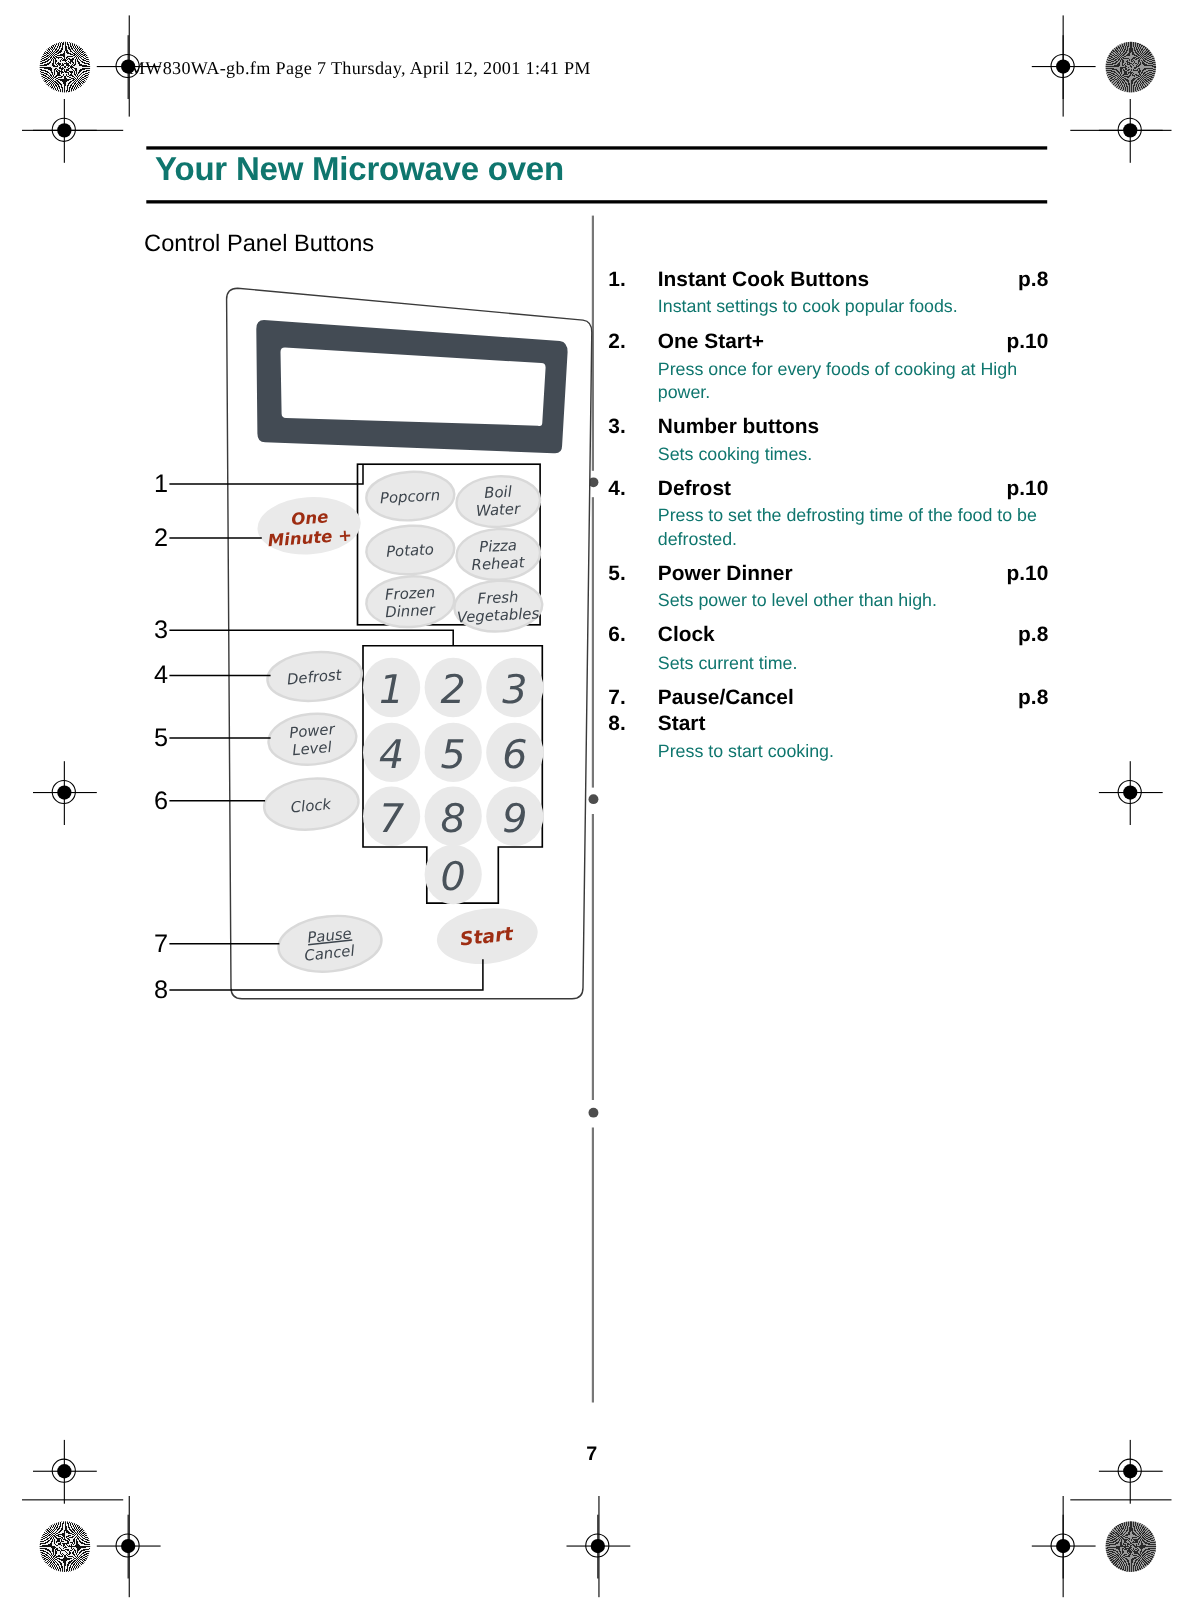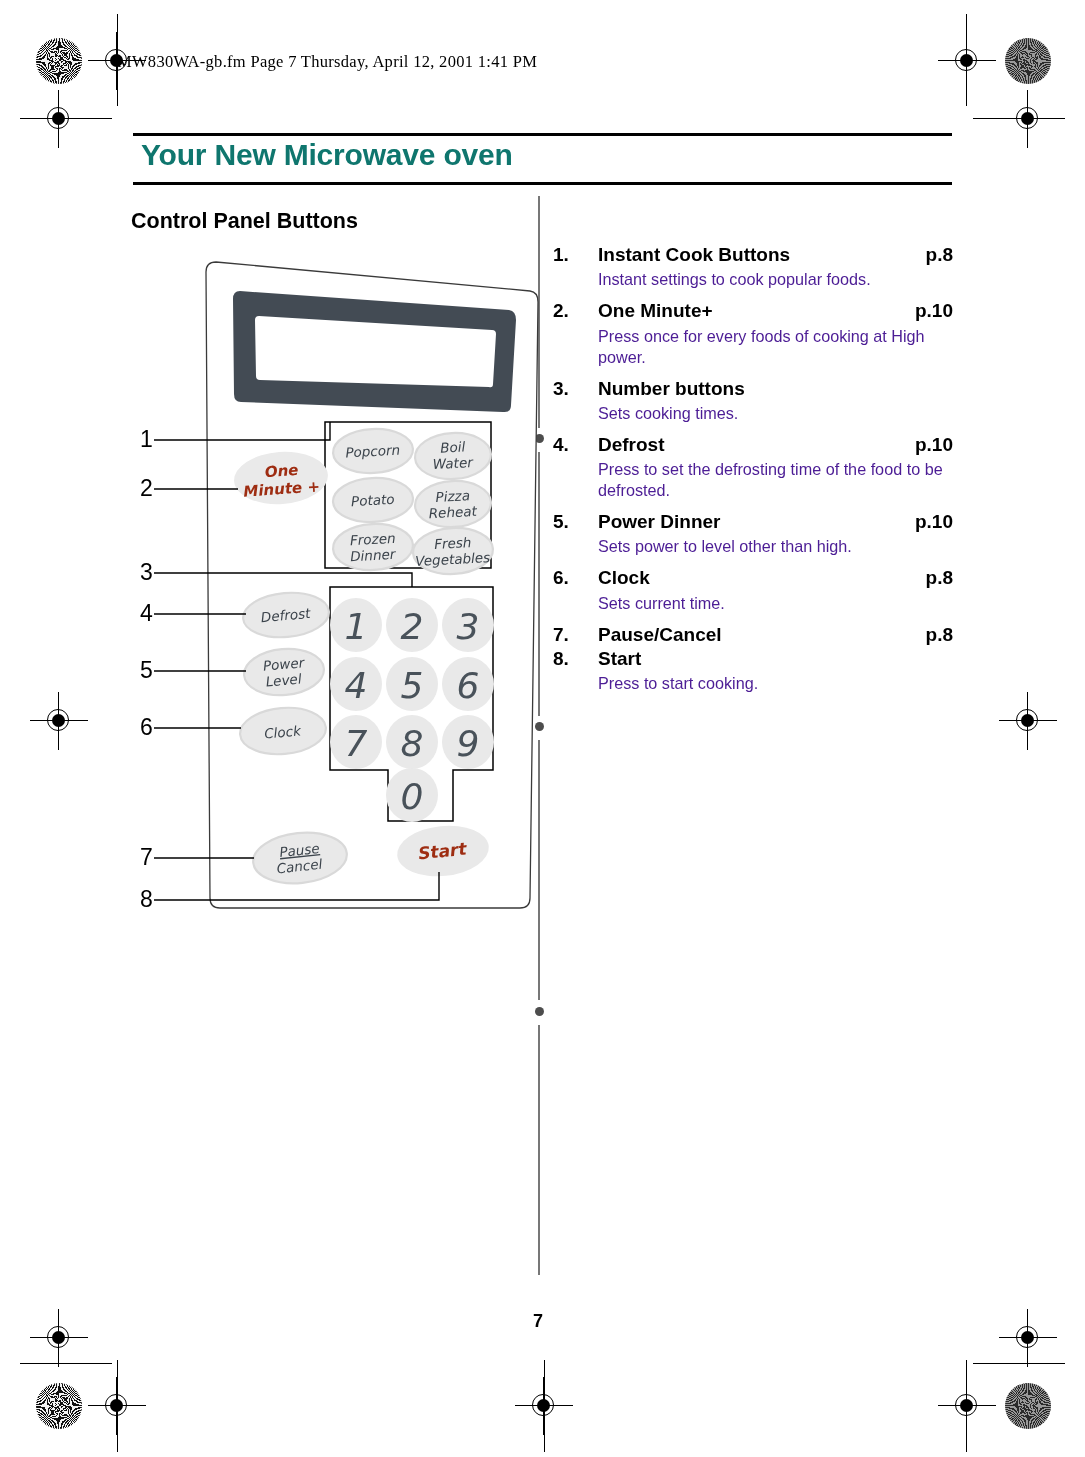--- a/index.html
+++ b/index.html
@@ -46,21 +46,21 @@
   
   .rule{position:absolute;background:#000;}
   .chapter-title{
     position:absolute;left:141px;top:138px;
     font-size:30px;font-weight:bold;letter-spacing:-.2px;
     color:#0f766e;white-space:nowrap;
   }
 
   .section-title{
     position:absolute;left:131px;top:209px;
-    font-size:21.5px;font-weight:bold;color:#000;white-space:nowrap;
+    font-size:21.5px;font-weight:normal;color:#000;white-space:nowrap;
   }
 
   
   .divider-seg{position:absolute;width:2px;background:#777;left:538px;}
   .divider-bullet{
     position:absolute;left:534.5px;width:9px;height:9px;border-radius:50%;
     background:#4d4d4d;
   }
 
   
@@ -69,21 +69,21 @@
   .item-head{
     display:flex;align-items:baseline;
     font-size:19px;font-weight:bold;line-height:1.28;
     color:#000;
   }
   .item-num{width:45px;flex:0 0 45px;}
   .item-label{flex:1 1 auto;}
   .item-page{flex:0 0 auto;text-align:right;padding-left:8px;}
   .item-desc{
     margin-left:45px;margin-top:2px;margin-bottom:9px;
-    font-size:16.2px;line-height:1.295;color:#4c1d95;font-weight:normal;
+    font-size:16.2px;line-height:1.295;color:#0f766e;font-weight:normal;
   }
 
   
   .panel-wrap{position:absolute;left:128px;top:250px;width:420px;height:680px;}
   .panel-svg{position:absolute;left:0;top:0;}
 
   .callout-num{
     position:absolute;font-size:23px;color:#000;font-weight:normal;
     font-family:"Liberation Sans", sans-serif;
   }
@@ -332,21 +332,21 @@
         <span class="item-num">1.</span>
         <span class="item-label">Instant Cook Buttons</span>
         <span class="item-page">p.8</span>
       </div>
       <div class="item-desc">Instant settings to cook popular foods.</div>
     </div>
 
     <div class="item">
       <div class="item-head">
         <span class="item-num">2.</span>
-        <span class="item-label">One Minute+</span>
+        <span class="item-label">One Start+</span>
         <span class="item-page">p.10</span>
       </div>
       <div class="item-desc">Press once for every foods of cooking at High power.</div>
     </div>
 
     <div class="item">
       <div class="item-head">
         <span class="item-num">3.</span>
         <span class="item-label">Number buttons</span>
         <span class="item-page"></span>

